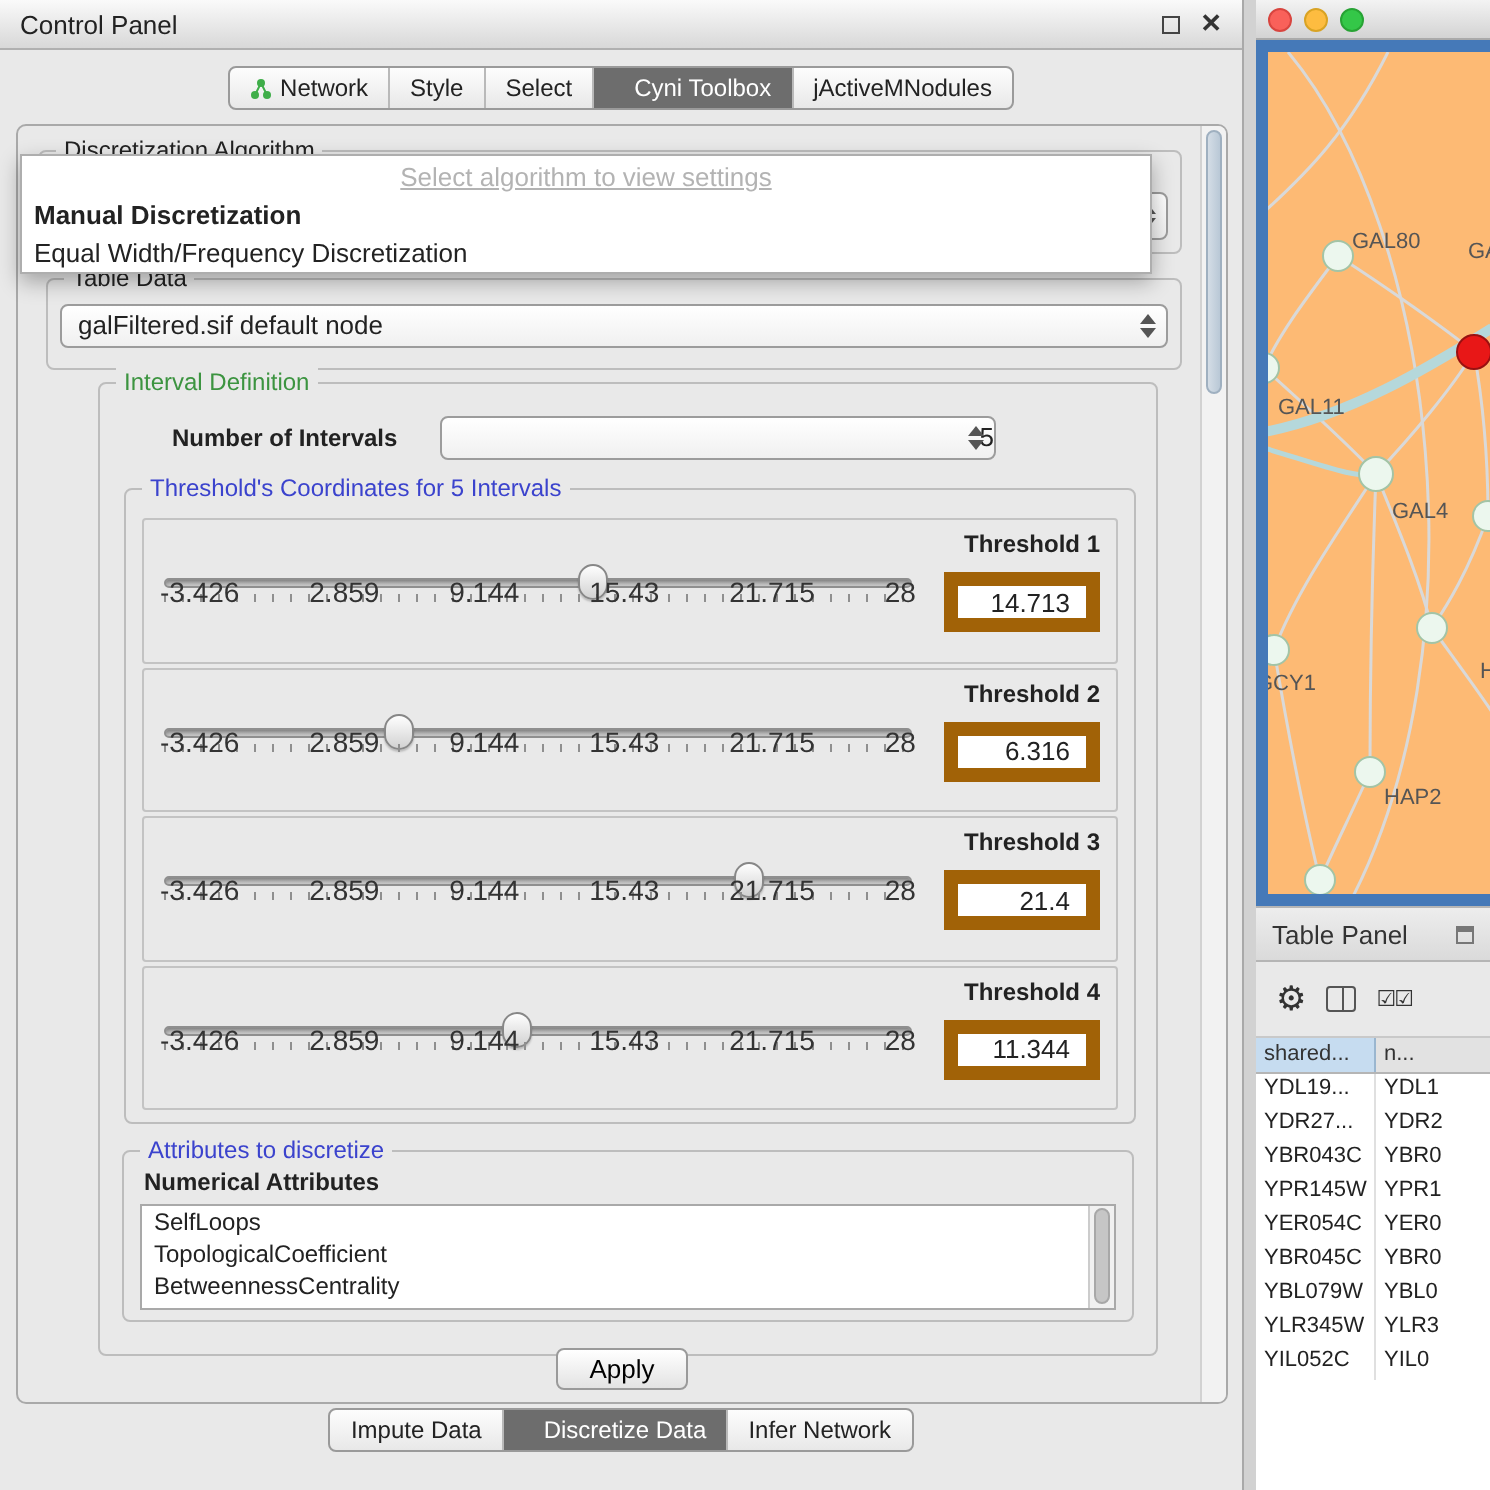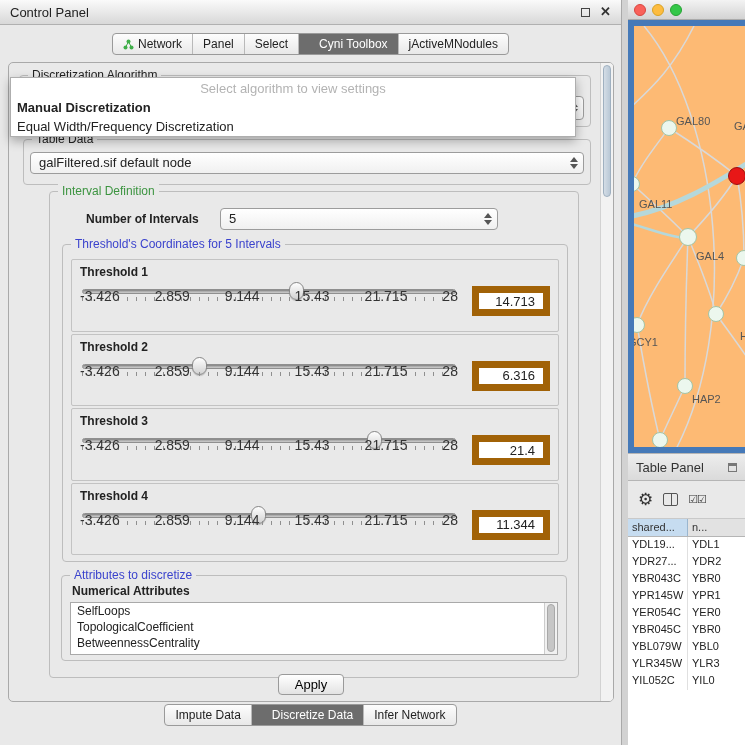--- a/index.html
+++ b/index.html
@@ -34,21 +34,21 @@
   .combo { background:linear-gradient(#ffffff,#f0f0f0); border:1px solid #9c9c9c; border-radius:4px; position:absolute; }
   .combo .cval { font-size:13px; padding-left:8px; line-height:20px; display:block; overflow:hidden; white-space:nowrap; }
   .updown { position:absolute; right:5px; top:50%; transform:translateY(-50%); display:flex; flex-direction:column; gap:2px; }
   .arr-up { width:0; height:0; border-left:4px solid transparent; border-right:4px solid transparent; border-bottom:5px solid #555; }
   .arr-dn { width:0; height:0; border-left:4px solid transparent; border-right:4px solid transparent; border-top:5px solid #555; }
   .algo-combo { left:8px; top:20px; right:6px; height:24px; }
 
   .td-group { left:14px; top:76px; width:568px; height:46px; }
   .td-combo { left:6px; right:6px; top:12px; height:22px; }
 
-  .interval-group { left:40px; top:128px; width:530px; height:487px; }
+  .interval-group { left:40px; top:128px; width:530px; height:487px;text-align:right; }
   .interval-group > .legend { color:#3c9440; }
   .num-label { position:absolute; left:36px; top:20px; font-size:12px; font-weight:bold; }
   .num-spinner { left:170px; top:16px; width:278px; height:22px; }
   .num-spinner .cval { line-height:20px; }
 
   .thresholds-group { left:12px; top:52px; width:506px; height:318px; }
   .thresholds-group > .legend, .attr-group > .legend { color:#3b43cd; }
 
   .th-stack { position:absolute; left:8px; right:8px; top:14px; bottom:6px; display:flex; flex-direction:column; gap:2px; }
   .th-panel { flex:1; border:1px solid #c3c3c3; border-radius:2px; background:#e9e9e9; padding:5px 8px 2px; }
@@ -66,21 +66,21 @@
   .listbox { position:absolute; left:8px; right:8px; top:26px; bottom:5px; background:#fff; border:1px solid #a9a9a9; overflow:hidden; }
   .attr-item { font-size:12px; padding:1px 6px; white-space:nowrap; }
   .list-scroll { position:absolute; right:0; top:0; bottom:0; width:13px; background:#f1f1f1; border-left:1px solid #cccccc; }
   .list-thumb { position:absolute; left:2px; top:1px; width:8px; height:94%; background:#c6c6c6; border:1px solid #a8a8a8; border-radius:4px; }
 
   .apply-row { position:absolute; left:0; right:0; bottom:6px; display:flex; justify-content:center; }
   .apply { font-family:inherit; font-size:13px; padding:2px 16px; border:1px solid #9a9a9a; border-radius:4px; background:linear-gradient(#ffffff,#e3e3e3); }
 
   
   .algo-popup { position:absolute; left:10px; top:77px; width:566px; background:#fff; border:1px solid #aeaeae; box-shadow:0 4px 10px rgba(0,0,0,.3); z-index:50; }
-  .algo-popup .ph { text-align:center; color:#b3b3b3; font-size:13px; padding:3px 0 2px; }
+  .algo-popup .ph { text-align:center; color:#b3b3b3; font-size:13px; padding:3px 0 2px;text-decoration:underline; }
   .algo-popup .opt { font-size:13px; padding:2px 6px; }
   .algo-popup .opt.bold { font-weight:bold; }
 
   
   .net-window { position:absolute; left:628px; top:0; width:117px; height:453px; background:#d6d6d6; }
   .net-titlebar { height:20px; background:linear-gradient(#f3f3f3,#d3d3d3); border-bottom:1px solid #aaa; display:flex; align-items:center; padding:0 6px; gap:6px; }
   .light { width:12px; height:12px; border-radius:50%; }
   .light.red { background:#f9615a; border:1px solid #d8453f; }
   .light.yellow { background:#fdbc40; border:1px solid #d9a324; }
   .light.green { background:#34c748; border:1px solid #27a334; }
@@ -128,21 +128,21 @@
             <svg width="11" height="11" viewBox="0 0 11 11">
               <path d="M5.5 2.5L2.5 8.5M5.5 2.5L8.5 8.5" stroke="#3fae49" stroke-width="1" fill="none"></path>
               <circle cx="2.5" cy="8.5" r="2" fill="#3fae49"></circle>
               <circle cx="8.5" cy="8.5" r="2" fill="#3fae49"></circle>
               <circle cx="5.5" cy="2.5" r="2" fill="#3fae49"></circle>
             </svg>
           </span>
           <span>Network</span>
         </div>
         <div class="tab">
-          <span>Panel</span>
+          <span>Style</span>
         </div>
         <div class="tab">
           <span>Select</span>
         </div>
         <div class="tab selected">
           <span>Cyni Toolbox</span>
         </div>
         <div class="tab">
           <span>jActiveMNodules</span>
         </div>

